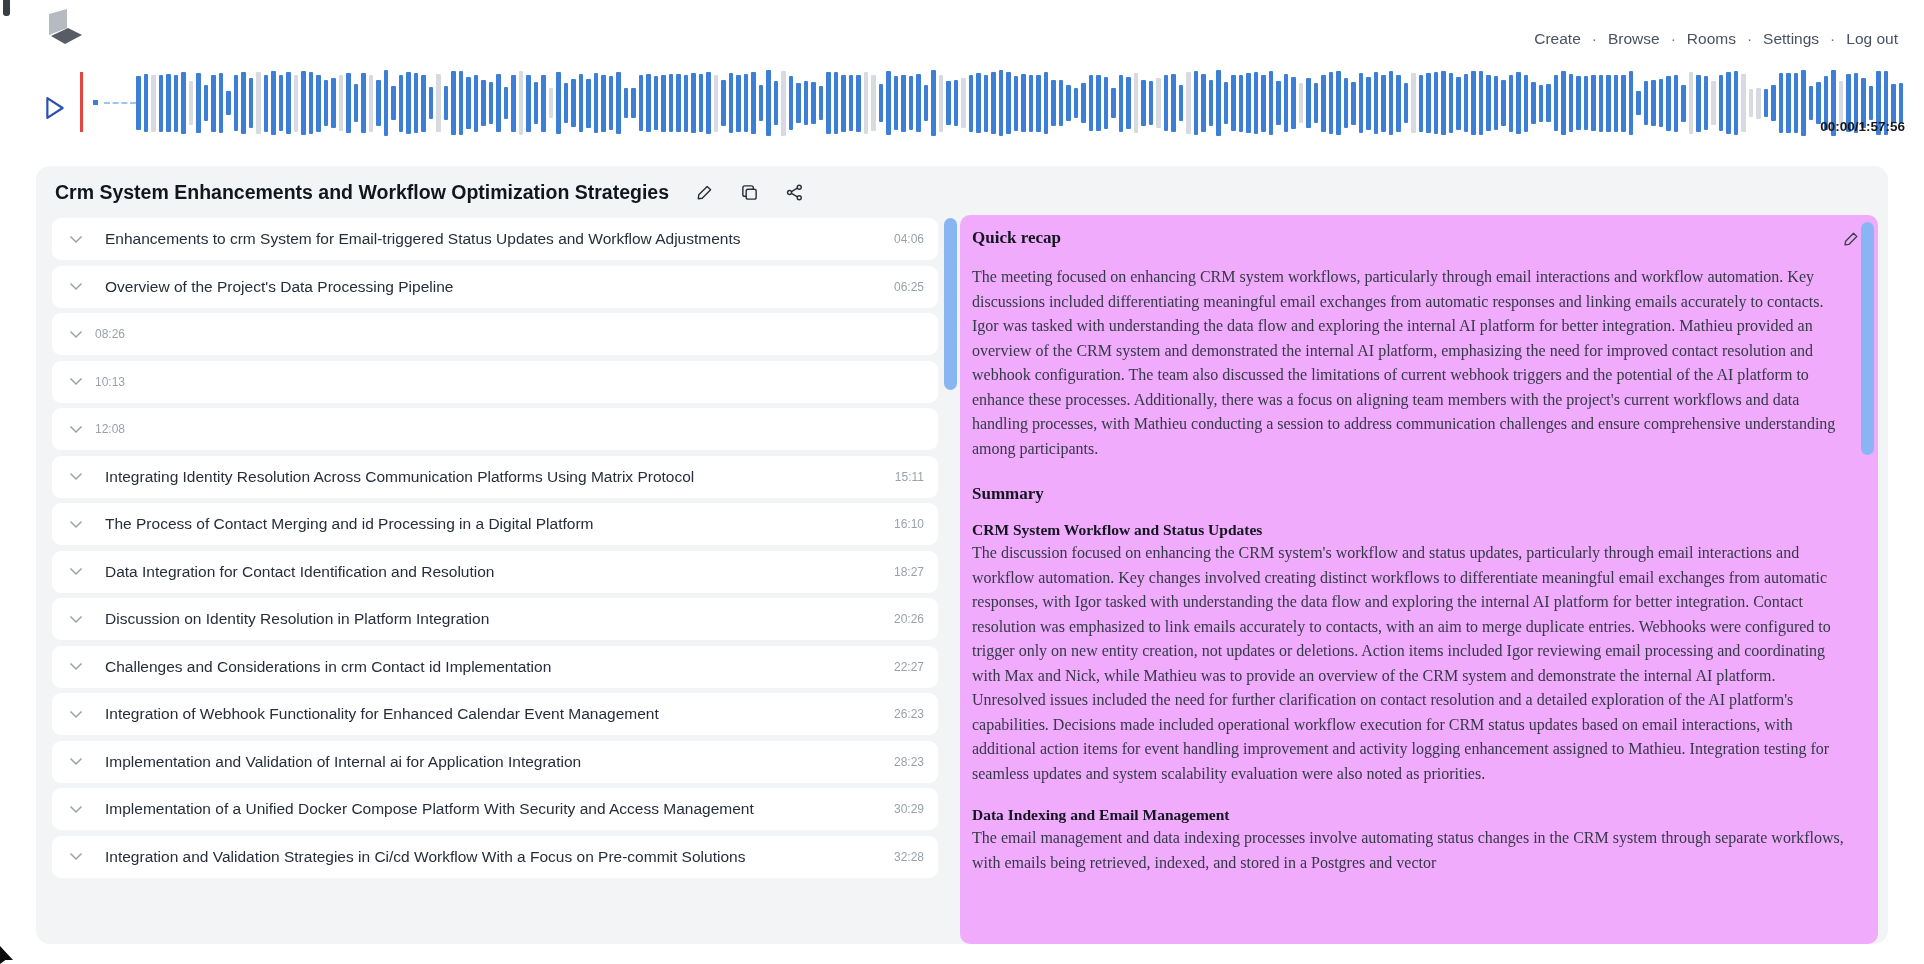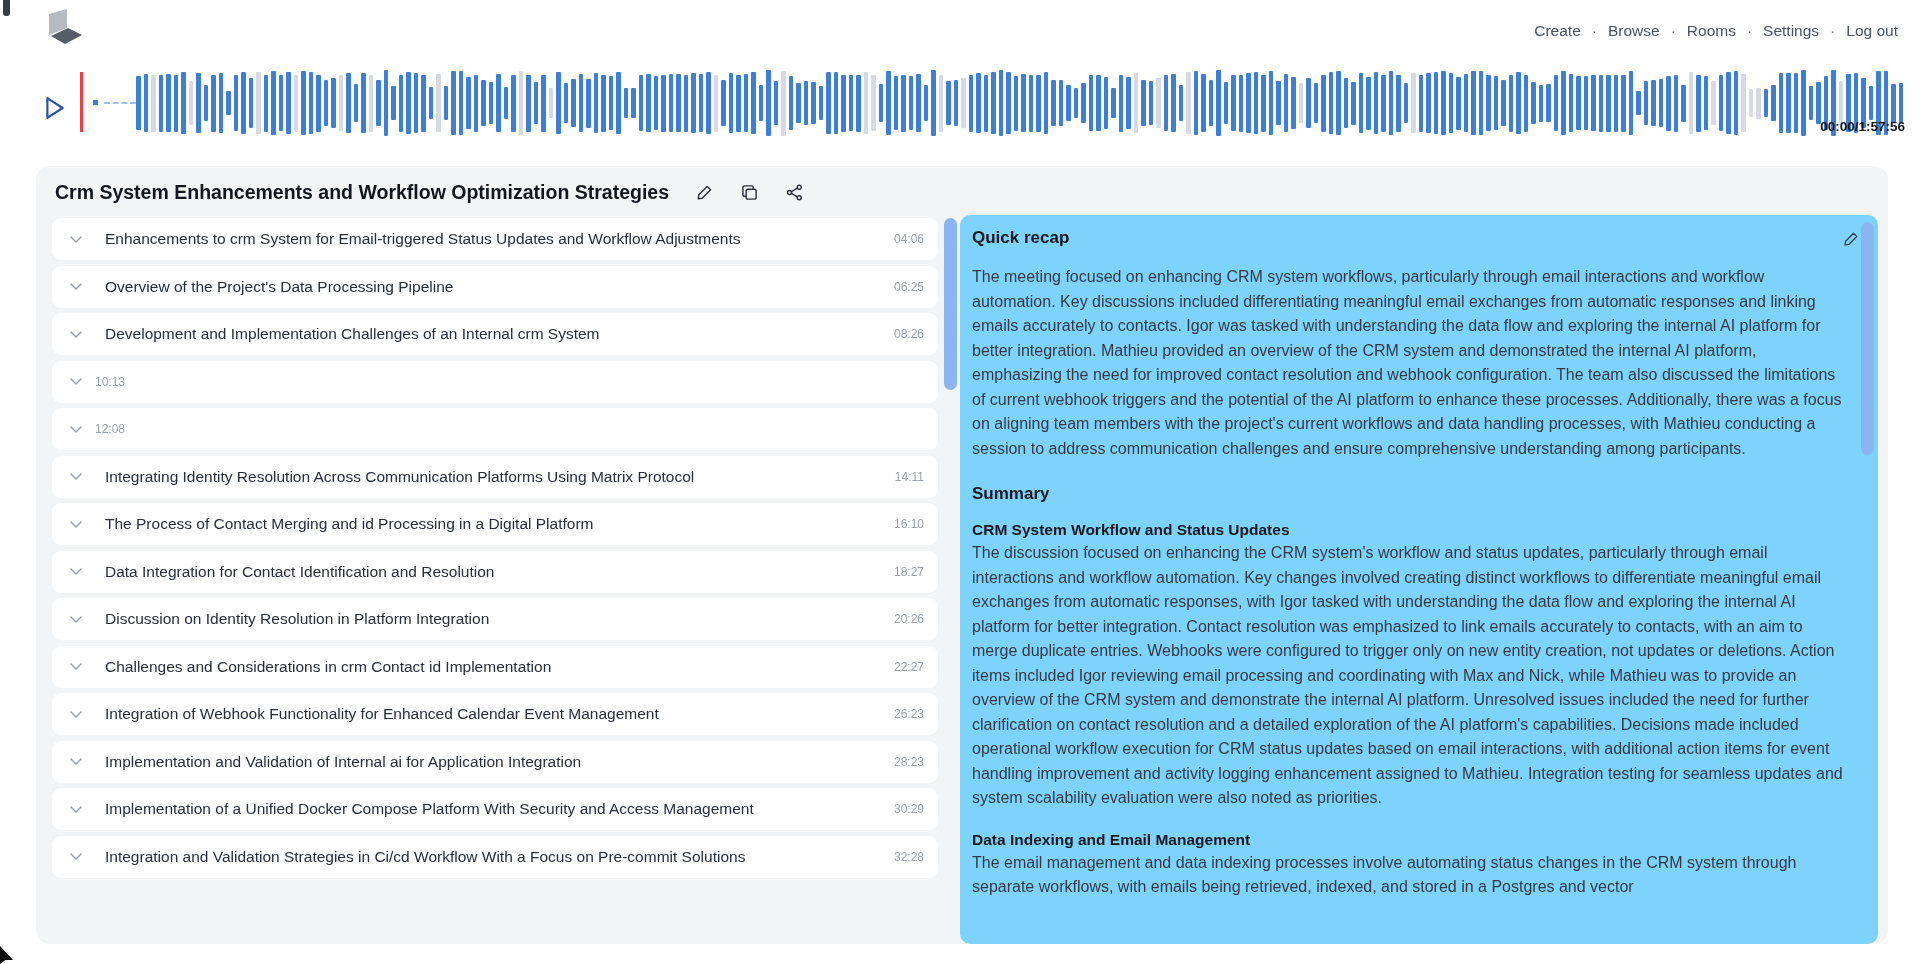--- a/index.html
+++ b/index.html
@@ -11,21 +11,21 @@
   .corner-artifact { position:absolute; left:3px; top:0; width:7px; height:16px; background:#3a3d42; border-radius:0 0 3px 3px; }
   .cursor-artifact { position:absolute; left:0; top:946px; width:13px; height:18px; background:#0c0c0c;
     clip-path:polygon(0 0, 100% 78%, 42% 78%, 0 100%); }
 
   
   header { position:absolute; top:6px; left:38px; right:0; height:58px; }
   .logo { position:absolute; left:0; top:0; width:48px; height:48px; }
   .brand { position:absolute; left:58px; top:3px; }
   .app-name { font-size:27px; font-weight:700; color:#1a202e; letter-spacing:.3px; line-height:30px; }
   .tagline { font-size:12.5px; color:#8b919b; margin-top:1px; }
-  nav { position:absolute; right:26px; top:16px; font-size:15.5px; color:#4a5160; white-space:nowrap;text-align:center; }
+  nav { position:absolute; right:26px; top:24px; font-size:15.5px; color:#4a5160; white-space:nowrap;text-align:center; }
   nav a { color:#4a5160; text-decoration:none; }
   nav .sep { margin:0 11px; color:#6b7280; }
 
   
   .player { position:absolute; left:36px; top:70px; right:19px; height:66px; }
   .play-btn { position:absolute; left:8px; top:26px; width:22px; height:24px; background:none; border:none; padding:0; cursor:pointer; }
   .waveform { position:absolute; left:44px; right:0; top:0; bottom:0; }
   .playhead { position:absolute; left:0; top:2px; width:3px; height:60px; background:#e5443f; }
   .silence-dot { position:absolute; left:13px; top:30px; width:5px; height:5px; background:#3d7fd6; }
   .silence-dash { position:absolute; left:24px; top:32px; width:32px; border-top:2px dashed #9fc3ef; }
@@ -42,21 +42,21 @@
 
   
   .topics { position:absolute; left:16px; top:52px; width:886px; height:698px; overflow:hidden; }
   .topic-row { height:42px; margin-bottom:5.5px; background:#fff; border-radius:9px; display:flex; align-items:center; padding:0 14px 0 17px; cursor:pointer; }
   .chev { width:14px; height:9px; flex:none; }
   .topic-label { margin-left:22px; font-size:15.5px; font-weight:500; color:#272d3a; flex:1; white-space:nowrap; overflow:hidden; }
   .topic-time { font-size:12px; color:#9aa1ac; margin-left:12px; }
   .topics-scrollbar { position:absolute; left:908px; top:52px; width:13px; height:172px; background:#8ab5f3; border-radius:7px; cursor:pointer; }
 
   
-  .summary-panel { position:absolute; left:924px; top:49px; width:918px; height:729px; background:#7dd3fc; border-radius:10px; overflow:hidden; }
+  .summary-panel { position:absolute; left:924px; top:49px; width:918px; height:729px; background:#f0abfc; border-radius:10px; overflow:hidden;font-family:Liberation Serif, serif; }
   .panel-inner { padding:0 18px 0 12px; }
   .recap-head { display:flex; align-items:flex-start; justify-content:space-between; margin-top:13px; }
   .summary-panel h2 { font-size:17px; font-weight:700; color:#12161f; }
   .pencil-sm { width:18px; height:18px; color:#3a404c; cursor:pointer; margin-top:2px; }
   .pencil-sm svg { width:18px; height:18px; display:block; }
   .summary-panel p { font-size:16px; line-height:24.5px; color:#333a45; padding-right:14px; }
   .recap-text { margin-top:17px; }
   .summary-title { margin-top:23px; }
   .sec-head { font-size:15.5px; font-weight:700; color:#12161f; margin-top:15px; line-height:22px; }
   .sec-text { margin-top:0; }
@@ -371,21 +371,20 @@
       <polyline points="1.5,1.5 7,7 12.5,1.5" fill="none" stroke="#9aa1ac" stroke-width="1.5"></polyline>
     </svg>
     <span class="topic-label">Overview of the Project's Data Processing Pipeline</span>
     <span class="topic-time">06:25</span>
   </div>
 
   <div class="topic-row">
     <svg class="chev" viewBox="0 0 14 9">
       <polyline points="1.5,1.5 7,7 12.5,1.5" fill="none" stroke="#9aa1ac" stroke-width="1.5"></polyline>
     </svg>
-    <span class="topic-label">Development and Implementation Challenges of an Internal crm System</span>
     <span class="topic-time">08:26</span>
   </div>
 
   <div class="topic-row">
     <svg class="chev" viewBox="0 0 14 9">
       <polyline points="1.5,1.5 7,7 12.5,1.5" fill="none" stroke="#9aa1ac" stroke-width="1.5"></polyline>
     </svg>
     <span class="topic-time">10:13</span>
   </div>
 
@@ -394,21 +393,21 @@
       <polyline points="1.5,1.5 7,7 12.5,1.5" fill="none" stroke="#9aa1ac" stroke-width="1.5"></polyline>
     </svg>
     <span class="topic-time">12:08</span>
   </div>
 
   <div class="topic-row">
     <svg class="chev" viewBox="0 0 14 9">
       <polyline points="1.5,1.5 7,7 12.5,1.5" fill="none" stroke="#9aa1ac" stroke-width="1.5"></polyline>
     </svg>
     <span class="topic-label">Integrating Identity Resolution Across Communication Platforms Using Matrix Protocol</span>
-    <span class="topic-time">14:11</span>
+    <span class="topic-time">15:11</span>
   </div>
 
   <div class="topic-row">
     <svg class="chev" viewBox="0 0 14 9">
       <polyline points="1.5,1.5 7,7 12.5,1.5" fill="none" stroke="#9aa1ac" stroke-width="1.5"></polyline>
     </svg>
     <span class="topic-label">The Process of Contact Merging and id Processing in a Digital Platform</span>
     <span class="topic-time">16:10</span>
   </div>
 

